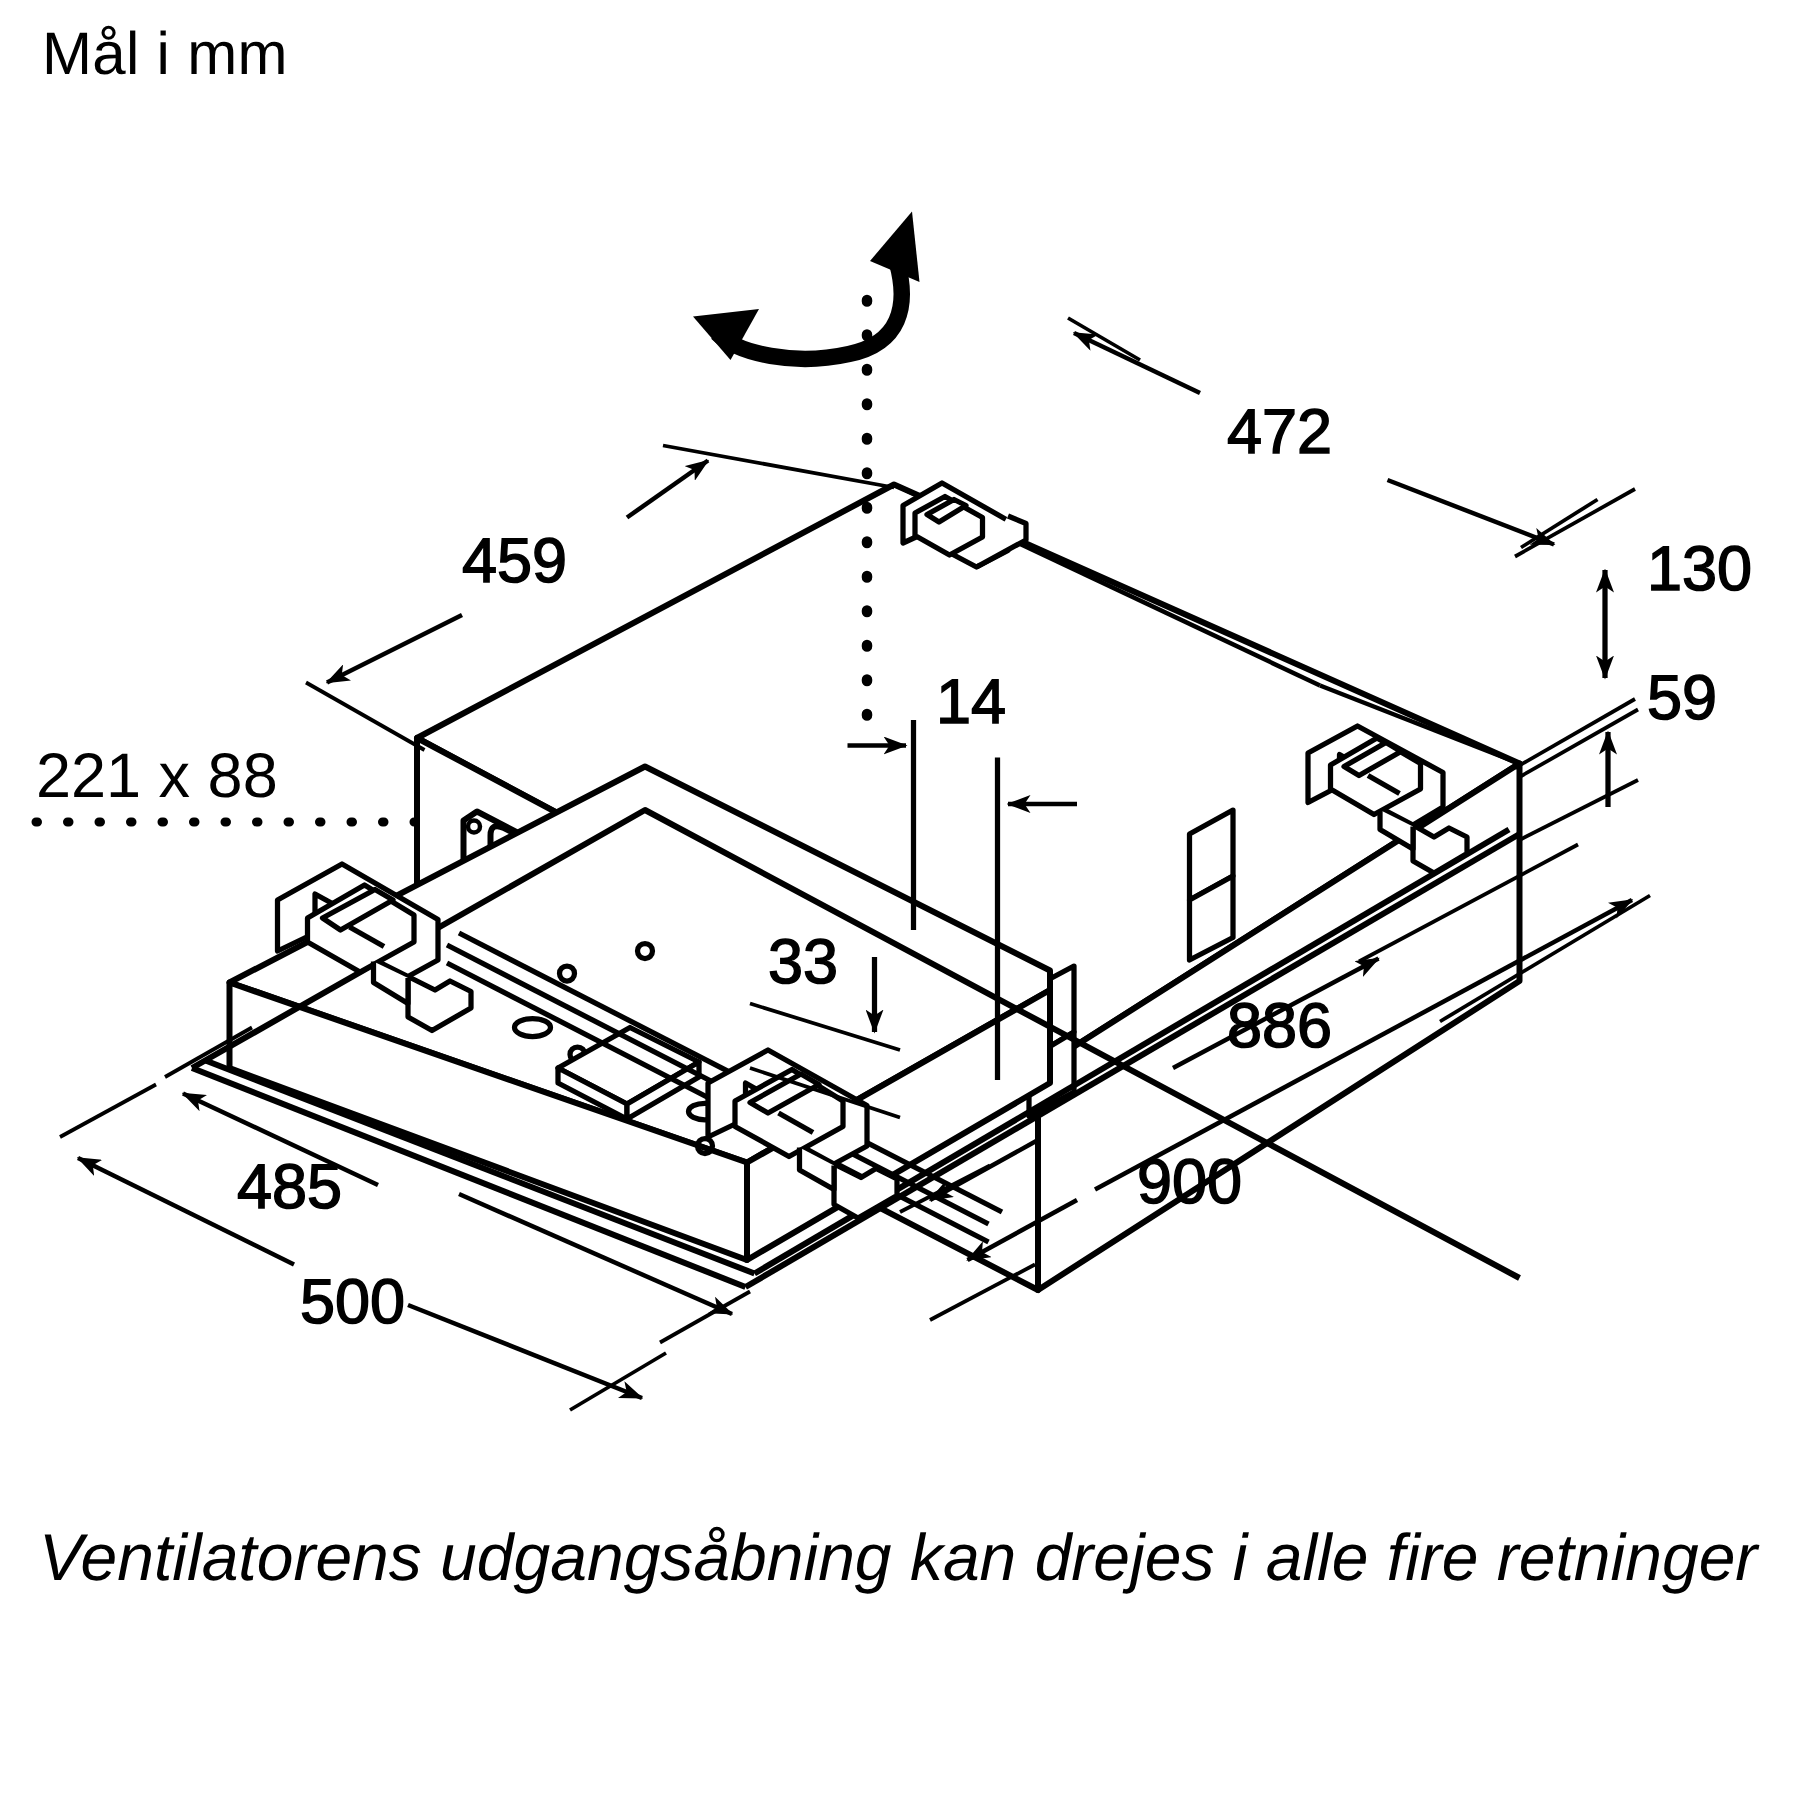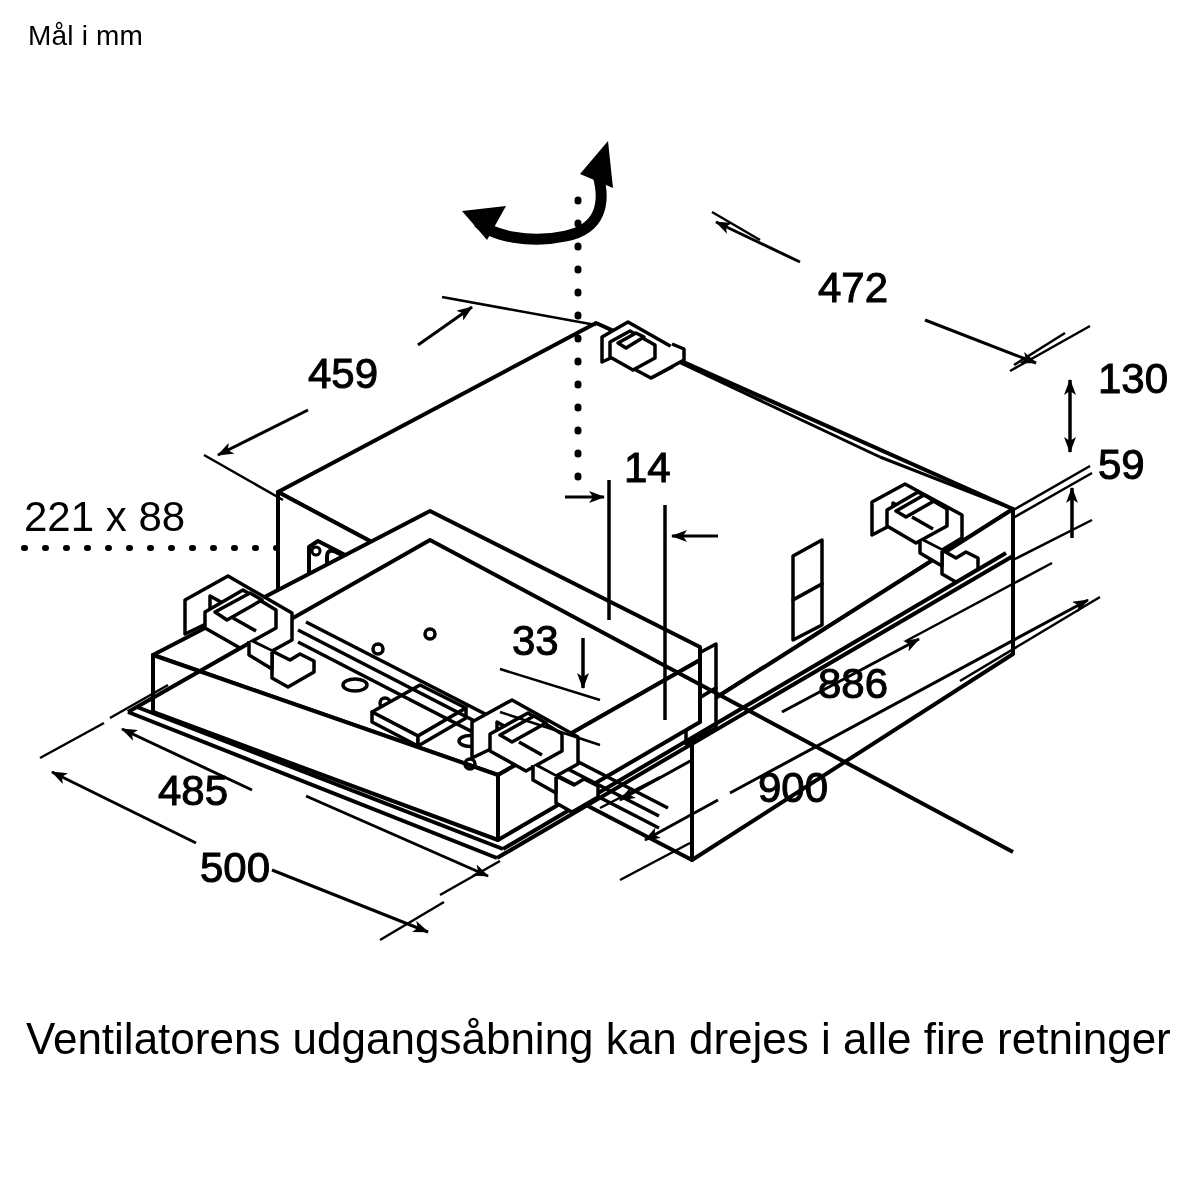--- a/index.html
+++ b/index.html
@@ -18,36 +18,37 @@
   #page {
     position: relative;
     width: 1200px;
     height: 1200px;
     background: #ffffff;
   }
   .title-text {
     position: absolute;
     left: 28px;
     top: 12px;
-    font-size: 28px;
+    font-size: 40px;
     line-height: 48px;
     font-weight: 400;
     letter-spacing: 0.2px;
     color: #000;
     white-space: pre;
   }
   .caption-text {
     position: absolute;
     left: 26px;
     top: 1012px;
     width: 1150px;
     font-size: 44px;
     line-height: 54px;
     font-weight: 400;
     color: #000;
+    font-style: italic;
   }
   #drawing {
     position: absolute;
     left: 0;
     top: 0;
     width: 1200px;
     height: 1200px;
   }
   svg text {
     font-family: "Liberation Sans", sans-serif;

